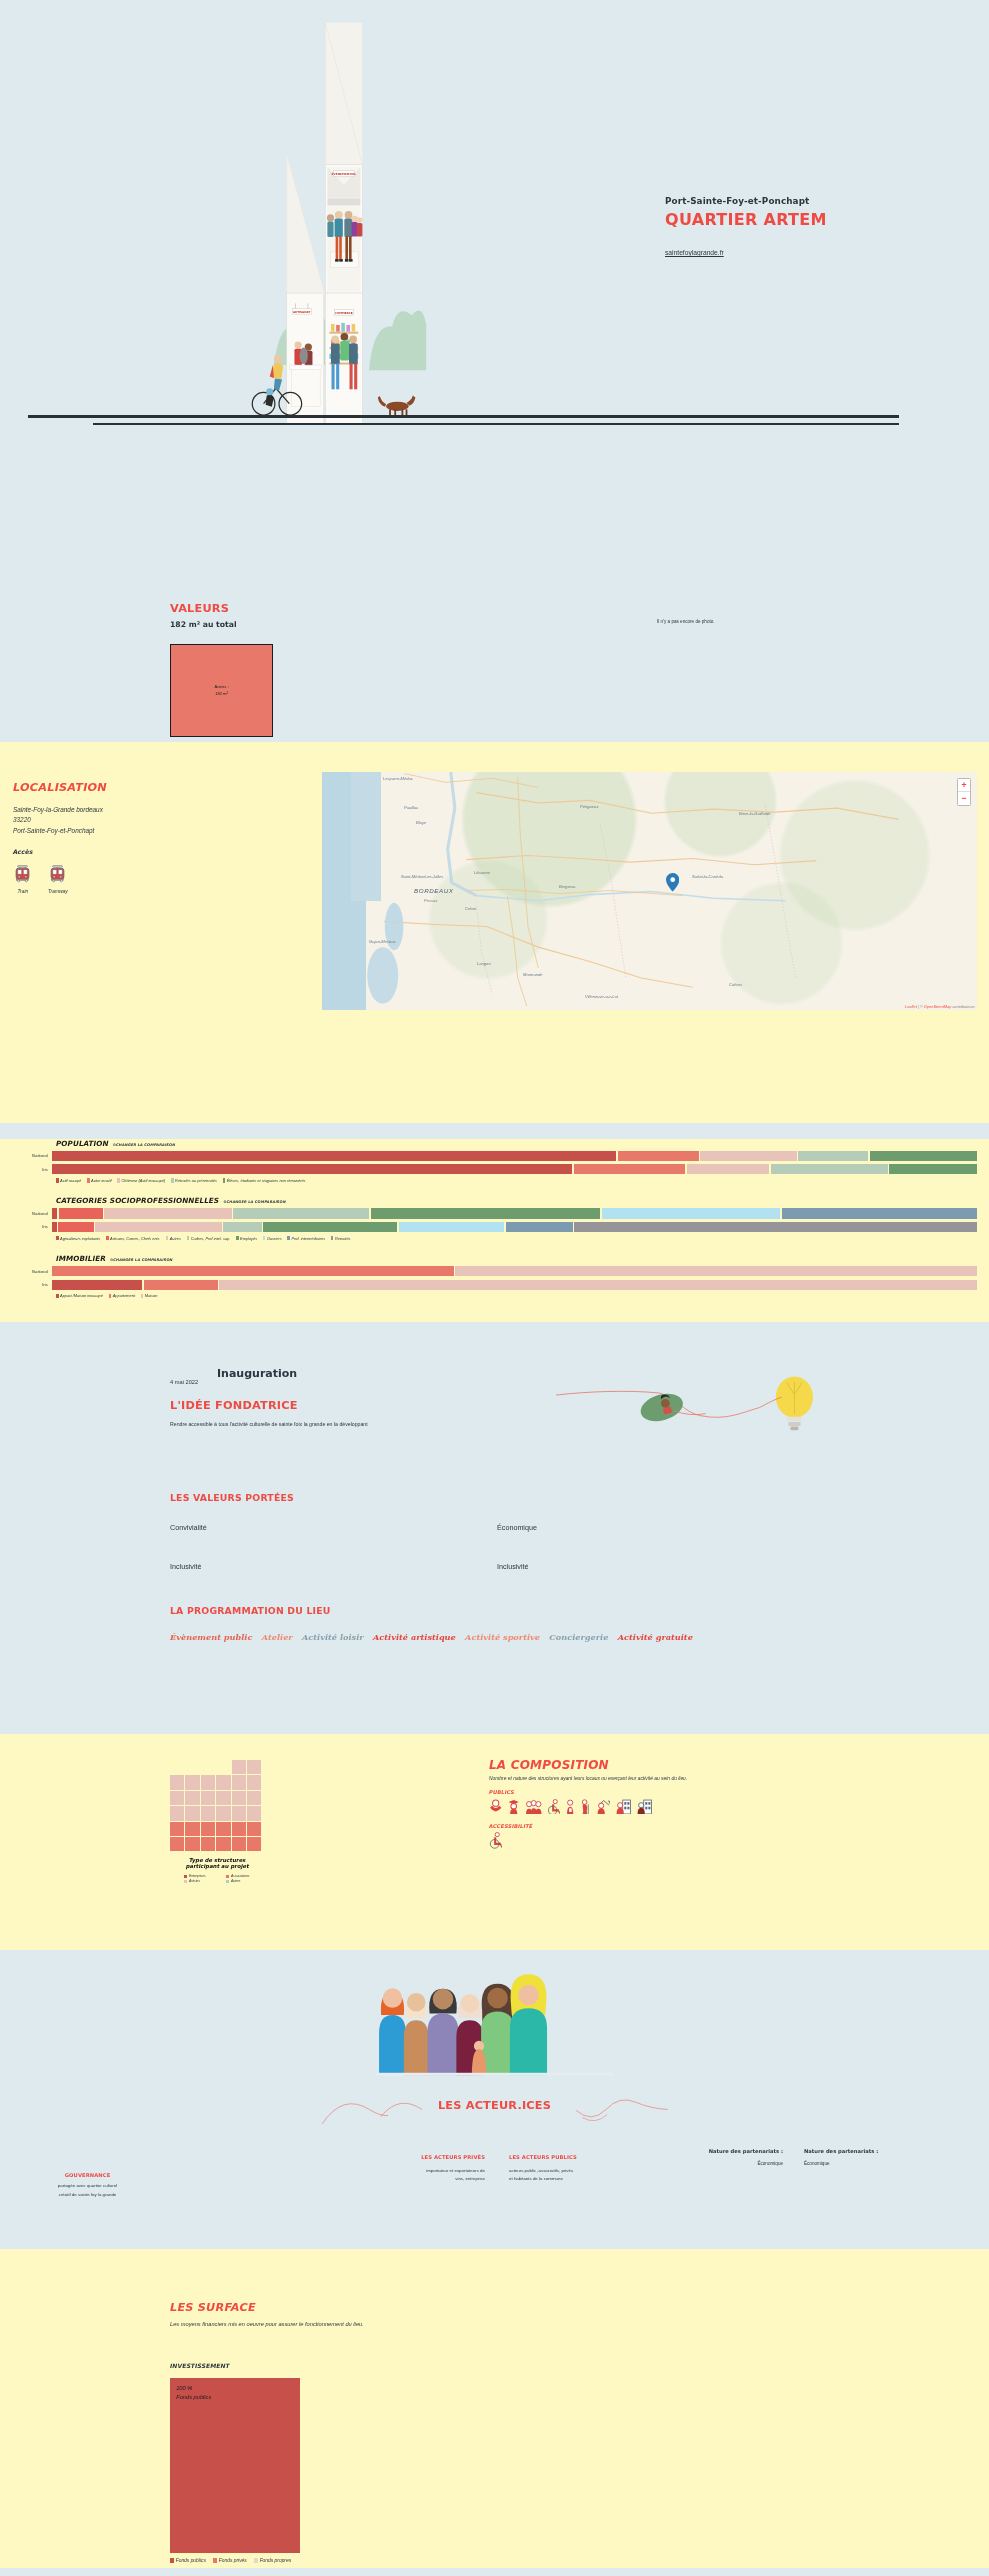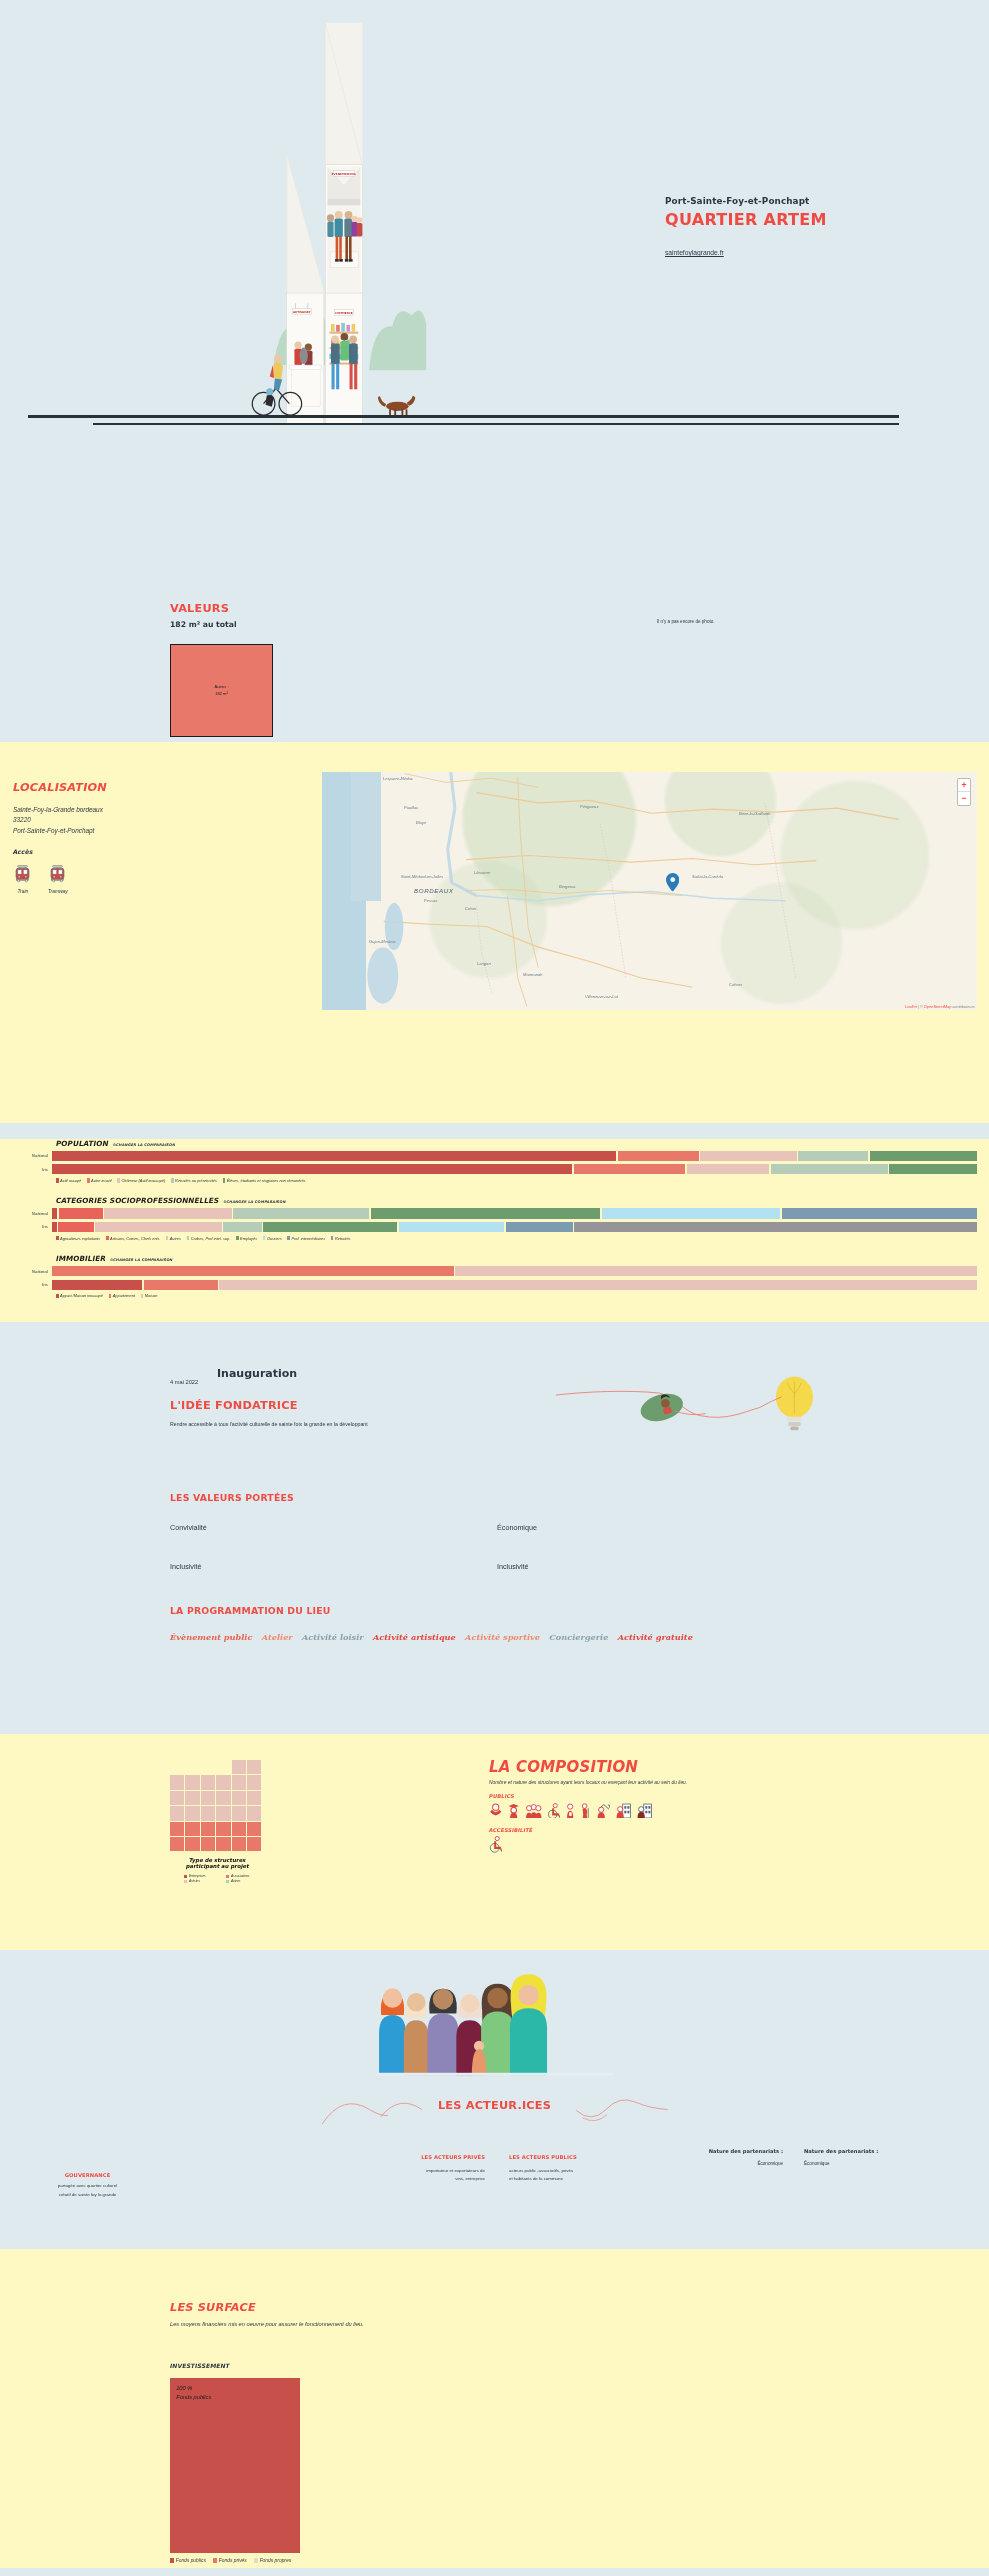--- a/index.html
+++ b/index.html
@@ -121,21 +121,21 @@
   .waffle-grid { display:grid; grid-template-columns:repeat(6, 14.4px); gap:1px; }
   .waffle-grid i { display:block; width:14.4px; height:14.4px; }
   .waffle-cap { text-align:center; margin-top:5.2px; font-size:5.4px; font-weight:bold;
                 font-family:"DejaVu Sans", sans-serif; line-height:1.25; color:#111; }
   .waffle-leg { display:grid; grid-template-columns:1fr 1fr; gap:1px 3.1px;
                 margin-top:4.1px; justify-items:start; padding-left:14.4px; }
   .waffle-leg .li { display:flex; align-items:center; gap:2.1px; font-size:3.3px; color:#2d3640; }
   .waffle-leg .sw { width:2.6px; height:3.1px; }
 
   .compo-right { position:absolute; left:489px; top:24px; width:361px; }
-  .compo-right h2 { font-size:15px; }
+  .compo-right h2 { font-size:12px; }
   .compo-right .sub { font-size:4.9px; margin-top:3.6px; }
   .compo-sub { font-family:"DejaVu Sans", sans-serif; font-weight:bold; color:#ef4b43;
                font-size:5.2px; letter-spacing:0.1px; margin-top:8.2px; }
   .pub-icons { display:flex; gap:4.6px; margin-top:4.1px; align-items:flex-end; }
   .acc-icons { display:flex; gap:4.6px; margin-top:3.6px; }
 
   
   .acteurs { position:relative; height:299px; }
   .acteurs-people { position:absolute; left:376px; top:15.5px; width:237px; height:111px; }
   .acteurs-title { position:absolute; left:0; right:0; top:149px; text-align:center; }

